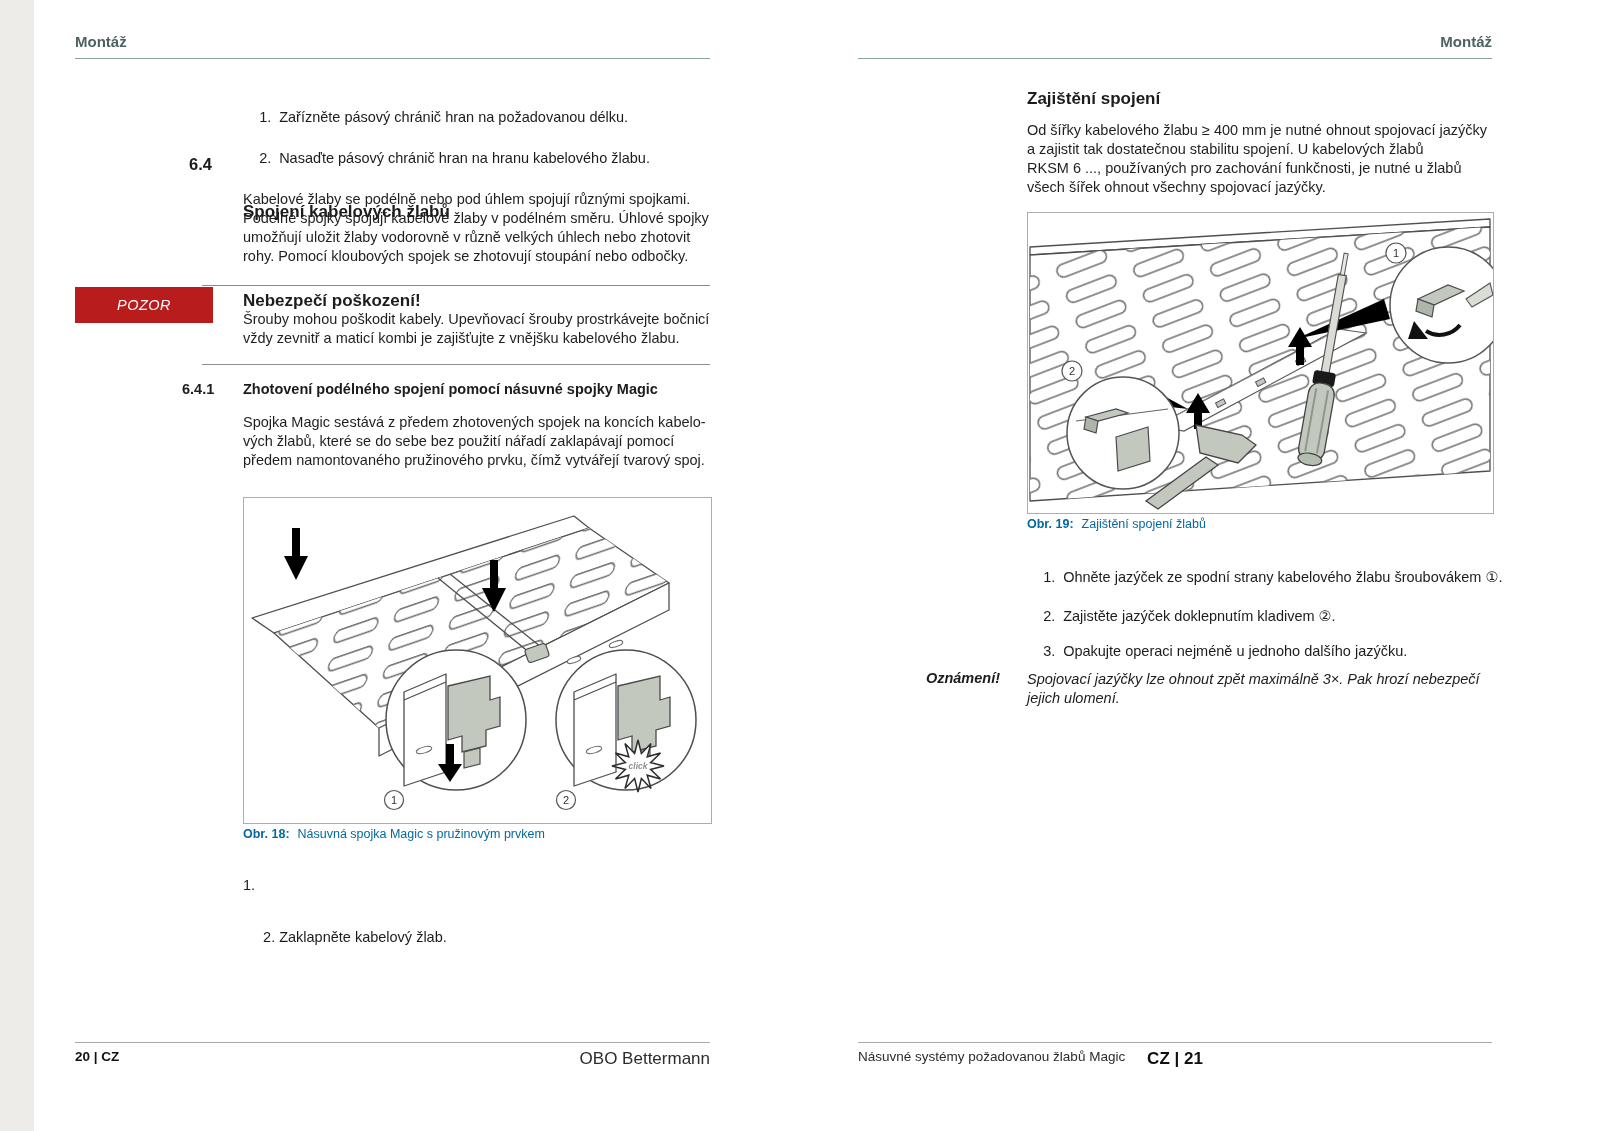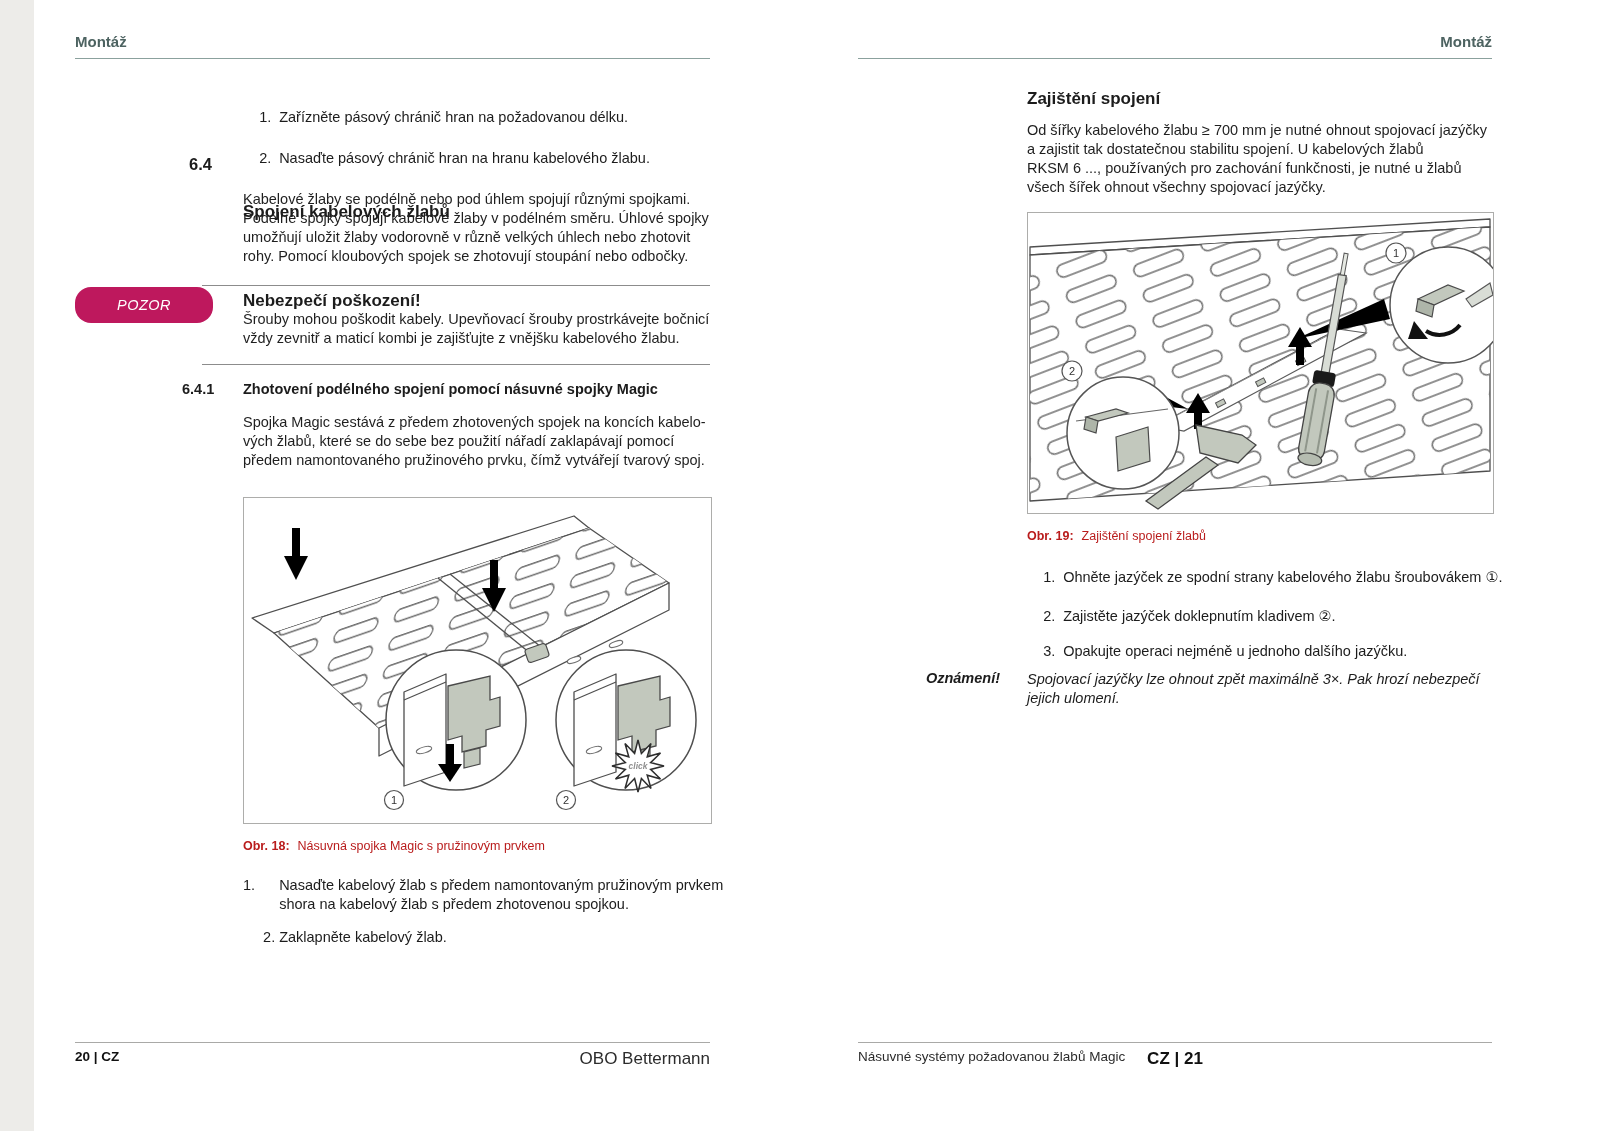--- a/index.html
+++ b/index.html
@@ -15,25 +15,25 @@
   .bodytext{font-size:14.5px;line-height:19px;white-space:pre;color:#1f1f1f;}
   .step{font-size:14.5px;line-height:19px;white-space:pre;}
   .step .num{display:inline-block;width:20px;}
   .secnum{font-size:16.5px;font-weight:bold;}
   .sectitle{font-size:17px;font-weight:bold;margin-top:48px;}
   .subnum{font-size:14.5px;font-weight:bold;}
   .subtitle{font-size:14.5px;font-weight:bold;}
   .boldlead{font-size:17px;font-weight:bold;line-height:19px;}
   .noterule{height:1px;background:#8c8c8c;}
   .pozor{
-    background:#be185d;color:#ffffff;font-style:italic;font-size:14.5px;
-    display:flex;align-items:center;justify-content:center;letter-spacing:.5px;border-radius:16px;
+    background:#b91c1c;color:#ffffff;font-style:italic;font-size:14.5px;
+    display:flex;align-items:center;justify-content:center;letter-spacing:.5px;
   }
   .figbox{border:1px solid #adadab;background:#ffffff;}
-  .caption{font-size:12.5px;color:#b91c1c;margin-top:12px;}
+  .caption{font-size:12.5px;color:#0369a1;}
   .caption b{font-weight:bold;}
   .caption .cap-text{margin-left:8px;}
   .notice-label{font-size:14.5px;font-weight:bold;text-align:right;}
   .notice-text{font-size:14.5px;font-style:italic;line-height:19px;white-space:pre;}
   .footrule{height:1px;background:#a9a9a7;}
   .foot-left{font-size:13.5px;font-weight:bold;color:#111;}
   .foot-right{font-size:17px;color:#2c2c2c;text-align:right;}
   svg .ln{stroke:#4f4f4f;stroke-width:1.3;stroke-linejoin:round;}
   svg text.badge{font-family:"Liberation Sans",sans-serif;font-size:11px;fill:#333;}
   svg text.click{font-family:"Liberation Sans",sans-serif;font-size:8.5px;font-style:italic;font-weight:bold;fill:#8f8f8f;}
@@ -146,38 +146,37 @@
         <circle cx="322" cy="302" r="9.5" fill="#ffffff" stroke="#555" stroke-width="1.2"></circle>
         <text class="badge" x="322" y="306" text-anchor="middle">2</text>
       </g>
     </svg>
   </div>
   <div class="abs caption" style="left:243px;top:827px;">
     <b>Obr. 18:</b><span class="cap-text">Násuvná spojka Magic s pružinovým prvkem</span>
   </div>
 
   <div class="abs step" style="left:243px;top:857px;">
-    <span class="num" style="float:left;">1.</span><span style="display:inline-block;">Nasaďte kabelový žlab s předem namontovaným pružinovým prvkem
-shora na kabelový žlab s předem zhotovenou spojkou.</span>
+    <span class="num" style="float:left;">1.</span>
   </div>
   <div class="abs step" style="left:243px;top:909px;text-align:center;">
     <span class="num">2.</span><span>Zaklapněte kabelový žlab.</span>
   </div>
 
   <div class="abs footrule" style="left:75px;top:1042px;width:635px;"></div>
   <div class="abs foot-left" style="left:75px;top:1049px;">20 | CZ</div>
   <div class="abs foot-right" style="left:75px;top:1049px;width:635px;">OBO Bettermann</div>
 </div>
 
 <div>
   <div class="abs runhead" style="left:858px;top:33px;width:634px;text-align:right;">Montáž</div>
   <div class="abs headrule" style="left:858px;top:58px;width:634px;"></div>
 
   <div class="abs boldlead" style="left:1027px;top:89px;">Zajištění spojení</div>
-  <div class="abs bodytext" style="left:1027px;top:121px;">Od šířky kabelového žlabu ≥ 700 mm je nutné ohnout spojovací jazýčky
+  <div class="abs bodytext" style="left:1027px;top:121px;">Od šířky kabelového žlabu ≥ 400 mm je nutné ohnout spojovací jazýčky
 a zajistit tak dostatečnou stabilitu spojení. U kabelových žlabů
 RKSM 6 ..., používaných pro zachování funkčnosti, je nutné u žlabů
 všech šířek ohnout všechny spojovací jazýčky.</div>
 
   <div class="abs figbox" style="left:1027px;top:212px;width:465px;height:300px;">
     <svg width="465" height="300" viewBox="0 0 465 300">
       <defs>
         <pattern id="slots19" width="72" height="27" patternUnits="userSpaceOnUse" patternTransform="rotate(-21)">
           <rect x="6" y="6" width="52" height="13" rx="6.5" fill="#ffffff" stroke="#6e6e6e" stroke-width="1.5"></rect>
         </pattern>

